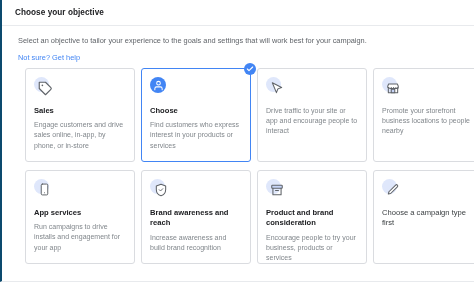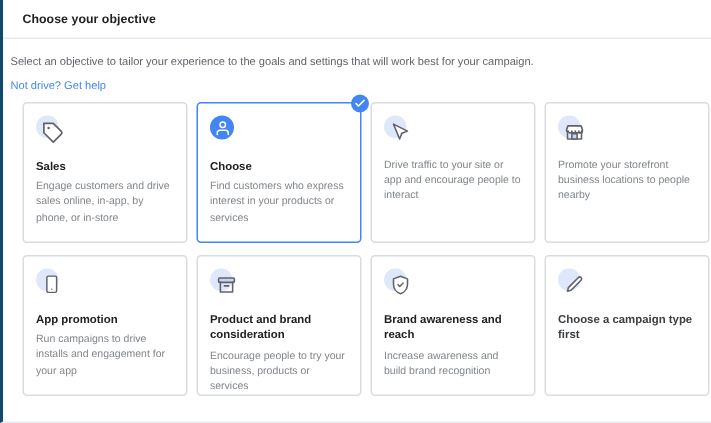--- a/index.html
+++ b/index.html
@@ -29,41 +29,41 @@
   }
   .header-title {
     font-size: 8.2px;
     font-weight: bold;
     color: #202124;
     letter-spacing: 0.05px;
   }
 
   
   .intro {
-    padding: 10px 13px 0 5px;
+    padding: 10px 13px 0 16px;
   }
   .intro-text {
     font-size: 7.4px;
     color: #5f6368;
     line-height: 1.4;
   }
   .intro-link {
     display: inline-block;
     margin-top: 3px;
     font-size: 7.4px;
     color: #4285f4;
     cursor: pointer;
     line-height: 1.4;
   }
 
   
   .grid {
     position: absolute;
     top: 68px;
-    left: 13px;
+    left: 23px;
     width: 450px;
     display: grid;
     grid-template-columns: repeat(4, 110px);
     column-gap: 6px;
     row-gap: 8px;
   }
   .card {
     position: relative;
     background: #ffffff;
     border: 1px solid #dadce0;
@@ -126,37 +126,37 @@
     color: #202124;
     line-height: 1.35;
     margin-bottom: 4px;
   }
   .card-desc {
     font-size: 7px;
     color: #80868b;
     line-height: 1.45;
   }
   .card.no-desc .card-title {
-    font-weight: bold;
+    font-weight: normal;
     color: #3c4043;
     font-size: 7.6px;
   }
 </style>
 </head>
 <body>
 
 <div class="page">
 
   <div class="header">
     <span class="header-title">Choose your objective</span>
   </div>
 
   <div class="intro">
     <div class="intro-text">Select an objective to tailor your experience to the goals and settings that will work best for your campaign.</div>
-    <span class="intro-link">Not drive? Get help</span>
+    <span class="intro-link">Not sure? Get help</span>
   </div>
 
   <div class="grid">
 
     <div class="card">
       <div class="card-icon">
         <span class="blob"></span>
         <svg width="15" height="15" viewBox="0 0 24 24" fill="none" stroke="#5f6368" stroke-width="1.8" stroke-linecap="round" stroke-linejoin="round">
           <path d="M20.6 13.4L12 22 2 12V2h10l8.6 8.6a2 2 0 0 1 0 2.8z" fill="#ffffff"></path>
           <circle cx="7" cy="7" r="1.3" fill="#5f6368" stroke="none"></circle>
@@ -206,49 +206,49 @@
     </div>
 
     <div class="card">
       <div class="card-icon">
         <span class="blob"></span>
         <svg width="13" height="13" viewBox="0 0 24 24" fill="#ffffff" stroke="#5f6368" stroke-width="1.8" stroke-linecap="round" stroke-linejoin="round">
           <rect x="6" y="2" width="12" height="20" rx="2"></rect>
           <line x1="12" y1="18" x2="12" y2="18"></line>
         </svg>
       </div>
-      <div class="card-title">App promotion</div>
+      <div class="card-title">App services</div>
       <div class="card-desc">Run campaigns to drive installs and engagement for your app</div>
+    </div>
+
+    <div class="card">
+      <div class="card-icon">
+        <span class="blob"></span>
+        <svg width="14" height="14" viewBox="0 0 24 24" fill="#ffffff" stroke="#5f6368" stroke-width="1.8" stroke-linecap="round" stroke-linejoin="round">
+          <path d="M12 2l8 3v6c0 5-3.4 9.4-8 11-4.6-1.6-8-6-8-11V5l8-3z"></path>
+          <polyline points="9 11.5 11.2 13.7 15 9.8" stroke-width="1.6"></polyline>
+        </svg>
+      </div>
+      <div class="card-title">Brand awareness and reach</div>
+      <div class="card-desc">Increase awareness and build brand recognition</div>
     </div>
 
     <div class="card">
       <div class="card-icon">
         <span class="blob"></span>
         <svg width="14" height="14" viewBox="0 0 24 24" fill="none" stroke="#5f6368" stroke-width="1.8" stroke-linecap="round" stroke-linejoin="round">
           <rect x="3" y="4" width="18" height="5" rx="1" fill="#c6d4f7"></rect>
           <path d="M5 9v11h14V9"></path>
           <line x1="9.5" y1="13" x2="14.5" y2="13"></line>
         </svg>
       </div>
       <div class="card-title">Product and brand consideration</div>
       <div class="card-desc">Encourage people to try your business, products or services</div>
     </div>
 
-    <div class="card">
-      <div class="card-icon">
-        <span class="blob"></span>
-        <svg width="14" height="14" viewBox="0 0 24 24" fill="#ffffff" stroke="#5f6368" stroke-width="1.8" stroke-linecap="round" stroke-linejoin="round">
-          <path d="M12 2l8 3v6c0 5-3.4 9.4-8 11-4.6-1.6-8-6-8-11V5l8-3z"></path>
-          <polyline points="9 11.5 11.2 13.7 15 9.8" stroke-width="1.6"></polyline>
-        </svg>
-      </div>
-      <div class="card-title">Brand awareness and reach</div>
-      <div class="card-desc">Increase awareness and build brand recognition</div>
-    </div>
-
     <div class="card no-desc">
       <div class="card-icon">
         <span class="blob"></span>
         <svg width="14" height="14" viewBox="0 0 24 24" fill="#ffffff" stroke="#5f6368" stroke-width="1.8" stroke-linecap="round" stroke-linejoin="round">
           <path d="M16.5 3.5a2.1 2.1 0 0 1 3 3L8 18l-4 1 1-4 11.5-11.5z"></path>
         </svg>
       </div>
       <div class="card-title">Choose a campaign type first</div>
       <div class="card-desc"></div>
     </div>

